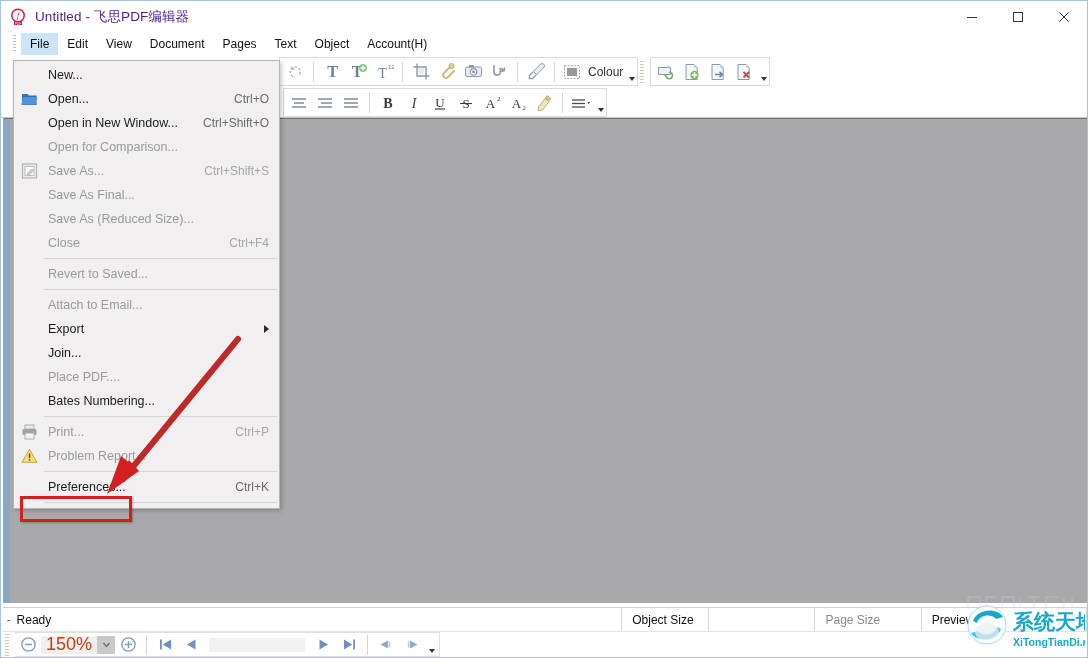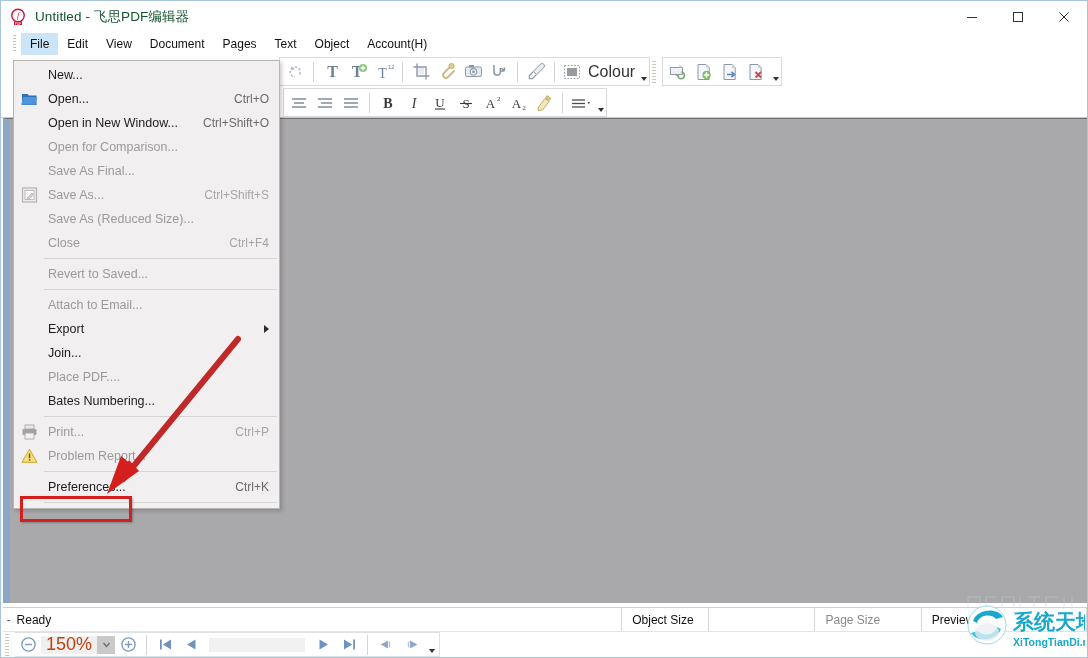--- a/index.html
+++ b/index.html
@@ -25,21 +25,21 @@
     background: #ffffff;
     display: flex; align-items: center;
   }
   .app-icon {
     width: 18px; height: 18px;
     margin-left: 8px; margin-right: 8px;
     position: relative; flex: none;
   }
   .title-text {
     font-size: 13.5px;
-    color: #14532d;
+    color: #4c1d95;
     letter-spacing: 0.1px;
     white-space: nowrap;
   }
   .winbtns {
     position: absolute; right: 0; top: 0;
     height: 31px; display: flex;
   }
   .winbtn {
     width: 46px; height: 31px;
     display: flex; align-items: center; justify-content: center;
@@ -95,21 +95,21 @@
     background-image: repeating-linear-gradient(to bottom, #cfc9bb 0 1px, transparent 1px 3px);
     margin: 0 6px 0 2px;
     flex: none;
   }
   .tbtn {
     width: 26px; height: 25px;
     display: flex; align-items: center; justify-content: center;
     flex: none;
   }
   .tb-label {
-    font-size: 16px; color: #333; margin-left: 2px; margin-right: 2px;
+    font-size: 12px; color: #333; margin-left: 2px; margin-right: 2px;
     white-space: nowrap;
   }
   .caret {
     width: 0; height: 0;
     border-left: 3.5px solid transparent;
     border-right: 3.5px solid transparent;
     border-top: 4px solid #333;
     flex: none;
   }
   .tb-overflow {
@@ -561,34 +561,34 @@
       <span class="dd-shortcut">Ctrl+Shift+O</span>
     </div>
 
     <div class="dd-item disabled">
       <span>Open for Comparison...</span>
       <span class="dd-shortcut"></span>
     </div>
 
 
     <div class="dd-item disabled">
-      <span>Save As Final...</span>
-      <span class="dd-shortcut"></span>
-    </div>
-
-    <div class="dd-item disabled">
       <span class="dd-icon">
         <svg width="17" height="17" viewBox="0 0 17 17">
             <rect x="1.5" y="1.5" width="14" height="14" fill="#eceaea" stroke="#b5b5b5" stroke-width="1.2"></rect>
             <rect x="4" y="4" width="9" height="9" fill="#fff" stroke="#b5b5b5" stroke-width="0.9"></rect>
             <path d="M6 11.5 l5-5 1.6 1.6 -5 5z" fill="#cfcfcf" stroke="#a8a8a8" stroke-width="0.7"></path>
           </svg>
       </span>
       <span>Save As...</span>
       <span class="dd-shortcut">Ctrl+Shift+S</span>
+    </div>
+
+    <div class="dd-item disabled">
+      <span>Save As Final...</span>
+      <span class="dd-shortcut"></span>
     </div>
 
     <div class="dd-item disabled">
       <span>Save As (Reduced Size)...</span>
       <span class="dd-shortcut"></span>
     </div>
 
     <div class="dd-item disabled">
       <span>Close</span>
       <span class="dd-shortcut">Ctrl+F4</span>

